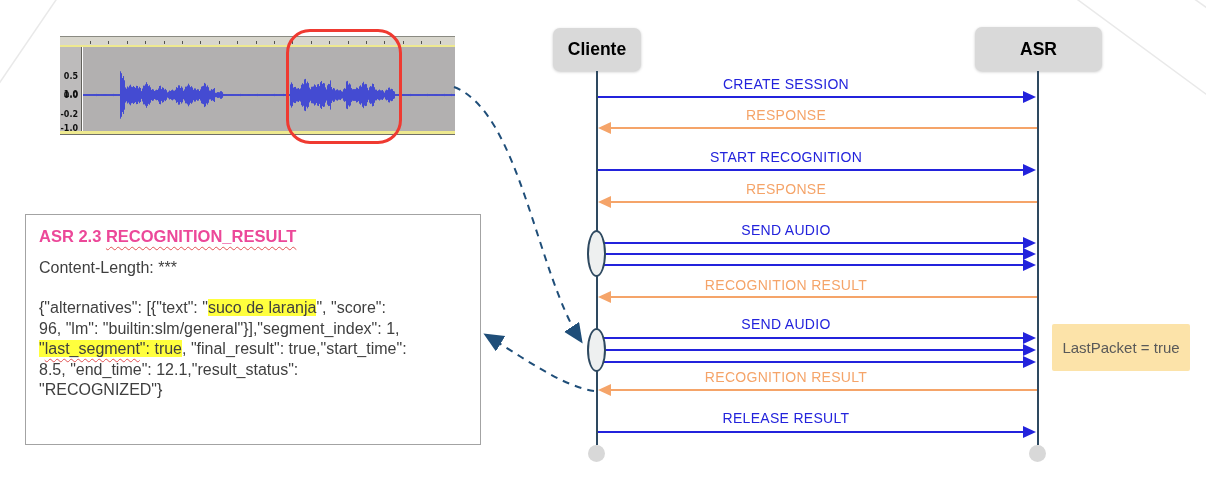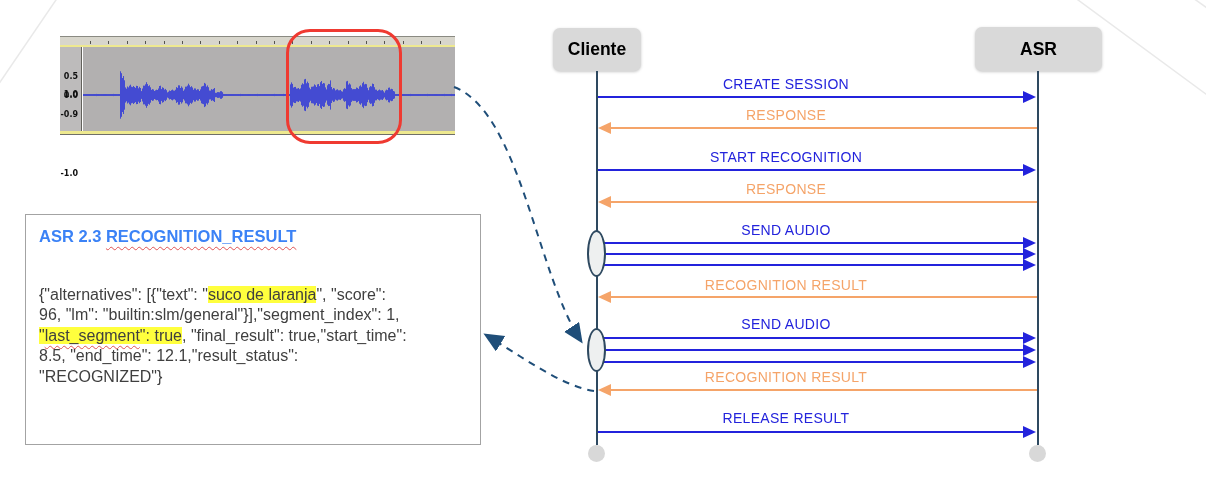--- a/index.html
+++ b/index.html
@@ -23,21 +23,21 @@
   .wf-scale span{position:absolute;right:3px;font-size:8px;font-weight:bold;color:#101010;
                  font-family:"DejaVu Sans",sans-serif;line-height:8px;}
   .wf-plot{position:absolute;left:23px;top:10px;width:372px;height:84px;background:#b2b0b0;}
   .frame-red{position:absolute;left:286px;top:29px;width:116px;height:115px;
              border:3px solid var(--red);border-radius:24px;box-sizing:border-box;}
 
   
   .msgbox{position:absolute;left:25px;top:214px;width:456px;height:231px;background:#fff;
           border:1px solid #a3a3a3;box-sizing:border-box;padding:11px 10px 0 13px;
           color:#3f3f3f;font-size:16px;line-height:20.5px;}
-  .msgbox .title{font-weight:bold;font-size:16.5px;margin-bottom:18px;color:#3b82f6;}
+  .msgbox .title{font-weight:bold;font-size:16.5px;margin-bottom:11px;color:#ec4899;}
   .gapline{height:20px;}
   .hl{background:var(--hl);}
   .sq{text-decoration:underline;text-decoration-style:wavy;text-decoration-color:#e05252;
       text-decoration-thickness:1px;text-underline-offset:4px;}
 
   
   .actor{position:absolute;background:var(--actorbg);border-radius:7px;display:flex;
          align-items:center;justify-content:center;font-weight:bold;font-size:17.5px;color:#000;
          box-shadow:0 1px 3px rgba(0,0,0,.22);}
   .lifeline{position:absolute;width:2px;top:71px;height:374px;background:var(--navy);}
@@ -98,31 +98,32 @@
     <div class="wf-plot">
       <svg id="waveSvg" width="372" height="84" viewBox="0 0 372 84">
           <rect x="0" y="47.2" width="372" height="1.6" fill="#3a42c4"></rect>
           <path d="M0.5 47.3V48.7M1.5 47.2V48.8M2.5 47.2V48.8M3.5 47.1V48.9M4.5 47.0V49.0M5.5 47.2V48.8M6.5 47.0V49.0M7.5 47.3V48.7M8.5 47.3V48.7M9.5 47.3V48.7M10.5 47.2V48.8M11.5 47.0V49.0M12.5 47.3V48.7M13.5 46.9V49.1M14.5 47.1V48.9M15.5 47.1V48.9M16.5 47.2V48.8M17.5 47.3V48.7M18.5 47.2V48.8M19.5 47.3V48.7M20.5 47.0V49.0M21.5 47.0V49.0M22.5 47.1V48.9M23.5 47.0V49.0M24.5 47.3V48.7M25.5 47.3V48.7M26.5 47.3V48.7M27.5 47.2V48.8M28.5 47.0V49.0M29.5 47.2V48.8M30.5 46.9V49.1M31.5 47.2V48.8M32.5 47.1V48.9M33.5 47.2V48.8M34.5 47.3V48.7M35.5 47.2V48.8M36.5 47.3V48.7M37.5 24.3V71.7M38.5 26.2V69.8M39.5 31.0V65.0M40.5 29.0V67.0M41.5 33.3V62.7M42.5 40.4V55.6M43.5 41.7V54.3M44.5 39.5V56.5M45.5 40.4V55.6M46.5 38.7V57.3M47.5 37.7V58.3M48.5 39.7V56.3M49.5 40.1V55.9M50.5 39.0V57.0M51.5 40.0V56.0M52.5 40.9V55.1M53.5 38.8V57.2M54.5 39.0V57.0M55.5 41.3V54.7M56.5 39.8V56.2M57.5 41.0V55.0M58.5 44.1V51.9M59.5 41.5V54.5M60.5 38.6V57.4M61.5 38.7V57.3M62.5 37.3V58.7M63.5 35.2V60.8M64.5 37.1V58.9M65.5 39.1V56.9M66.5 38.3V57.7M67.5 40.3V55.7M68.5 42.9V53.1M69.5 42.1V53.9M70.5 42.5V53.5M71.5 44.0V52.0M72.5 43.3V52.7M73.5 42.7V53.3M74.5 43.0V53.0M75.5 41.5V54.5M76.5 39.0V57.0M77.5 38.7V57.3M78.5 42.1V53.9M79.5 40.3V55.7M80.5 40.9V55.1M81.5 42.6V53.4M82.5 41.9V54.1M83.5 43.2V52.8M84.5 45.4V50.6M85.5 44.7V51.3M86.5 43.5V52.5M87.5 44.0V52.0M88.5 43.2V52.8M89.5 42.6V53.4M90.5 43.5V52.5M91.5 43.7V52.3M92.5 42.7V53.3M93.5 40.1V55.9M94.5 40.9V55.1M95.5 38.3V57.7M96.5 38.4V57.6M97.5 41.0V55.0M98.5 39.4V56.6M99.5 40.7V55.3M100.5 43.8V52.2M101.5 42.4V53.6M102.5 39.7V56.3M103.5 39.6V56.4M104.5 38.6V57.4M105.5 36.7V59.3M106.5 38.3V57.7M107.5 40.1V55.9M108.5 39.2V56.8M109.5 40.5V55.5M110.5 42.8V53.2M111.5 41.4V54.6M112.5 41.5V54.5M113.5 43.1V52.9M114.5 42.2V53.8M115.5 42.4V53.6M116.5 44.0V52.0M117.5 42.4V53.6M118.5 39.7V56.3M119.5 39.2V56.8M120.5 38.8V57.2M121.5 35.9V60.1M122.5 36.7V59.3M123.5 39.6V56.4M124.5 38.4V57.6M125.5 40.2V55.8M126.5 43.5V52.5M127.5 43.6V52.4M128.5 42.1V53.9M129.5 42.7V53.3M130.5 41.9V54.1M131.5 41.0V55.0M132.5 45.8V50.2M133.5 45.8V50.2M134.5 45.1V50.9M135.5 45.1V50.9M136.5 45.3V50.7M137.5 44.2V51.8M138.5 44.2V51.8M139.5 45.2V50.8M140.5 46.9V49.1M141.5 47.1V48.9M142.5 47.1V48.9M143.5 47.1V48.9M144.5 47.3V48.7M145.5 47.2V48.8M146.5 47.2V48.8M147.5 47.0V49.0M148.5 47.0V49.0M149.5 47.2V48.8M150.5 47.0V49.0M151.5 47.3V48.7M152.5 47.2V48.8M153.5 47.3V48.7M154.5 47.2V48.8M155.5 47.0V49.0M156.5 47.3V48.7M157.5 46.9V49.1M158.5 47.2V48.8M159.5 47.1V48.9M160.5 47.2V48.8M161.5 47.3V48.7M162.5 47.2V48.8M163.5 47.3V48.7M164.5 47.0V49.0M165.5 47.1V48.9M166.5 47.1V48.9M167.5 47.0V49.0M168.5 47.3V48.7M169.5 47.2V48.8M170.5 47.3V48.7M171.5 47.2V48.8M172.5 47.1V48.9M173.5 47.2V48.8M174.5 46.9V49.1M175.5 47.3V48.7M176.5 47.0V49.0M177.5 47.2V48.8M178.5 47.3V48.7M179.5 47.2V48.8M180.5 47.3V48.7M181.5 47.0V49.0M182.5 47.2V48.8M183.5 47.0V49.0M184.5 47.0V49.0M185.5 47.2V48.8M186.5 47.2V48.8M187.5 47.3V48.7M188.5 47.2V48.8M189.5 47.2V48.8M190.5 47.1V48.9M191.5 46.9V49.1M192.5 47.3V48.7M193.5 47.0V49.0M194.5 47.3V48.7M195.5 47.3V48.7M196.5 47.2V48.8M197.5 47.2V48.8M198.5 47.0V49.0M199.5 47.3V48.7M200.5 46.9V49.1M201.5 47.1V48.9M202.5 47.2V48.8M203.5 47.2V48.8M204.5 47.3V48.7M205.5 47.1V48.9M206.5 47.2V48.8M207.5 37.4V58.6M208.5 35.4V60.6M209.5 36.9V59.1M210.5 40.6V55.4M211.5 40.0V56.0M212.5 39.9V56.1M213.5 41.6V54.4M214.5 41.5V54.5M215.5 41.0V55.0M216.5 42.2V53.8M217.5 41.4V54.6M218.5 37.8V58.2M219.5 36.3V59.7M220.5 37.2V58.8M221.5 32.4V63.6M222.5 31.9V64.1M223.5 36.3V59.7M224.5 34.6V61.4M225.5 36.1V59.9M226.5 40.6V55.4M227.5 42.2V53.8M228.5 39.8V56.2M229.5 39.7V56.3M230.5 39.4V56.6M231.5 37.4V58.6M232.5 38.3V57.7M233.5 40.0V56.0M234.5 37.4V58.6M235.5 37.0V59.0M236.5 39.1V56.9M237.5 35.2V60.8M238.5 34.0V62.0M239.5 36.9V59.1M240.5 36.0V60.0M241.5 36.4V59.6M242.5 40.4V55.6M243.5 42.4V53.6M244.5 38.3V57.7M245.5 36.9V59.1M246.5 37.1V58.9M247.5 33.4V62.6M248.5 40.0V56.0M249.5 42.3V53.7M250.5 41.0V55.0M251.5 41.5V54.5M252.5 43.4V52.6M253.5 42.7V53.3M254.5 42.3V53.7M255.5 43.3V52.7M256.5 43.3V52.7M257.5 42.9V53.1M258.5 44.2V51.8M259.5 44.6V51.4M260.5 42.3V53.7M261.5 41.2V54.8M262.5 41.8V54.2M263.5 34.4V61.6M264.5 33.9V62.1M265.5 37.6V58.4M266.5 36.4V59.6M267.5 37.5V58.5M268.5 41.1V54.9M269.5 42.3V53.7M270.5 42.1V53.9M271.5 42.1V53.9M272.5 42.1V53.9M273.5 40.5V55.5M274.5 40.9V55.1M275.5 41.9V54.1M276.5 39.3V56.7M277.5 38.3V57.7M278.5 39.7V56.3M279.5 36.2V59.8M280.5 34.8V61.2M281.5 37.4V58.6M282.5 36.9V59.1M283.5 37.2V58.8M284.5 40.8V55.2M285.5 43.2V52.8M286.5 40.3V55.7M287.5 39.1V56.9M288.5 39.5V56.5M289.5 36.6V59.4M290.5 37.0V59.0M291.5 40.2V55.8M292.5 42.6V53.4M293.5 42.7V53.3M294.5 43.9V52.1M295.5 43.2V52.8M296.5 42.5V53.5M297.5 43.3V52.7M298.5 43.4V52.6M299.5 43.0V53.0M300.5 44.3V51.7M301.5 45.6V50.4M302.5 43.6V52.4M303.5 42.6V53.4M304.5 43.1V52.9M305.5 40.8V55.2M306.5 40.5V55.5M307.5 42.4V53.6M308.5 41.8V54.2M309.5 42.2V53.8M310.5 44.0V52.0M311.5 44.5V51.5M312.5 47.2V48.8M313.5 47.1V48.9M314.5 47.3V48.7M315.5 47.2V48.8M316.5 47.1V48.9M317.5 47.1V48.9M318.5 46.9V49.1M319.5 47.3V48.7M320.5 47.0V49.0M321.5 47.2V48.8M322.5 47.3V48.7M323.5 47.3V48.7M324.5 47.3V48.7M325.5 47.0V49.0M326.5 47.3V48.7M327.5 46.9V49.1M328.5 47.1V48.9M329.5 47.2V48.8M330.5 47.2V48.8M331.5 47.3V48.7M332.5 47.2V48.8M333.5 47.2V48.8M334.5 47.0V49.0M335.5 47.0V49.0M336.5 47.2V48.8M337.5 47.0V49.0M338.5 47.3V48.7M339.5 47.2V48.8M340.5 47.3V48.7M341.5 47.2V48.8M342.5 47.0V49.0M343.5 47.3V48.7M344.5 46.9V49.1M345.5 47.2V48.8M346.5 47.1V48.9M347.5 47.2V48.8M348.5 47.3V48.7M349.5 47.2V48.8M350.5 47.3V48.7M351.5 47.0V49.0M352.5 47.1V48.9M353.5 47.1V48.9M354.5 47.0V49.0M355.5 47.3V48.7M356.5 47.2V48.8M357.5 47.3V48.7M358.5 47.2V48.8M359.5 47.1V48.9M360.5 47.2V48.8M361.5 46.9V49.1M362.5 47.3V48.7M363.5 47.0V49.0M364.5 47.2V48.8M365.5 47.3V48.7M366.5 47.2V48.8M367.5 47.3V48.7M368.5 46.9V49.1M369.5 47.4V48.6M370.5 47.3V48.7M371.5 47.4V48.6" stroke="#444bd2" stroke-width="1" fill="none"></path>
         </svg>
     </div>
     <div class="wf-scale">
         <span style="top: 7px; margin-top: 37px;">1.0</span>
         <span style="top: 26px;">0.5</span>
         <span style="top: 45px;">0.0</span>
-        <span style="top: 64px;">-0.9</span>
-        <span style="top: 78px; margin-top: 45px;">-1.0</span>
+        <span style="top: 64px;">-0.2</span>
+        <span style="top: 78px;">-1.0</span>
       </div>
     <div class="wf-yellow-bot"></div>
   </div>
 
   <div class="frame-red"></div>
 
   <div class="msgbox">
     <div class="title" id="boxTitle"><span>ASR 2.3 </span><span class="sq">RECOGNITION_RESULT</span></div>
     <div id="boxLines">
+        <div>Content-Length: ***</div>
         <div class="gapline"></div>
         <div><span class="">{"alternatives": [{"text": "</span><span class="hl ">suco de laranja</span><span class="">", "score":</span></div>
         <div><span class="">96, "lm": "builtin:slm/general"}],"segment_index": 1,</span></div>
         <div><span class="hl ">"</span><span class="hl sq">last_segment</span><span class="hl ">": true</span><span class="">, "final_result": true,"start_time":</span></div>
         <div><span class="">8.5, "end_time": 12.1,"result_status":</span></div>
         <div><span class="">"RECOGNIZED"}</span></div>
       </div>
   </div>
 
   <div>
@@ -196,20 +197,23 @@
           <span class="shaft" style="background: rgb(35, 35, 220);"></span>
           <span class="head"></span>
         </div>
       </div>
     <div class="burst" style="left:587px;top:230px;height:47px;"></div>
     <div class="burst" style="left:587px;top:328px;height:44px;"></div>
     <div class="term" style="left:588px;top:445px;"></div>
     <div class="term" style="left:1029px;top:445px;"></div>
   </div>
 
+  <div class="note">
+    <span>LastPacket = true</span>
+  </div>
 
   <svg class="overlay" width="1206" height="479">
     <defs>
       <marker id="arr" markerWidth="11" markerHeight="10" refX="8.5" refY="4.5" orient="auto">
         <path d="M0,0 L10,4.5 L0,9 z" fill="#1f4e79"></path>
       </marker>
     </defs>
     <path d="M 454 87 C 520 112, 537 275, 581 341" fill="none" stroke="#1f4e79" stroke-width="2" stroke-dasharray="7 6" marker-end="url(#arr)"></path>
     <path d="M 594 391 C 561 386, 521 356, 486 335" fill="none" stroke="#1f4e79" stroke-width="2" stroke-dasharray="7 6" marker-end="url(#arr)"></path>
   </svg>

